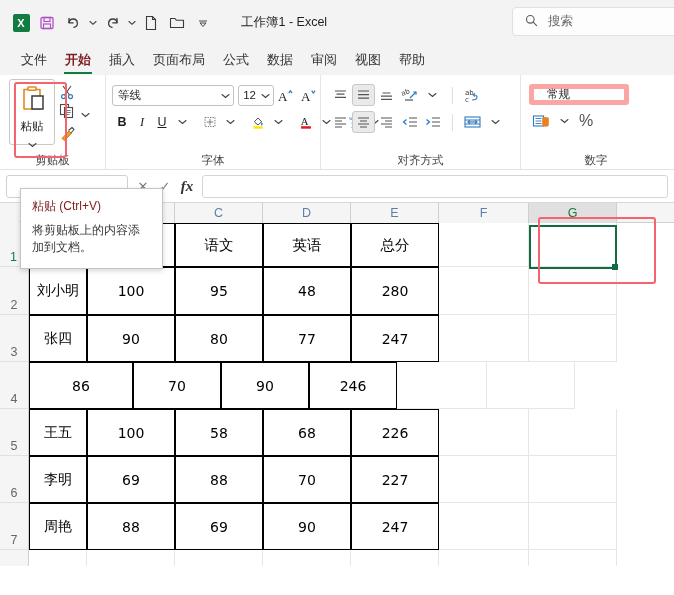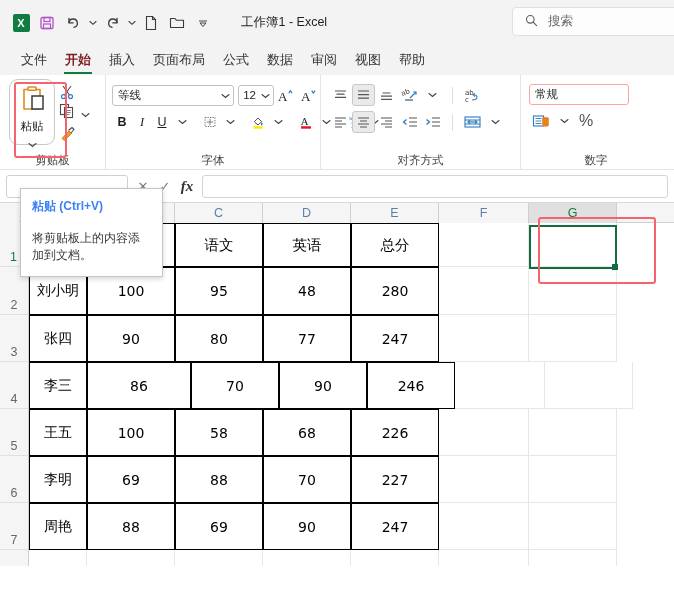--- a/index.html
+++ b/index.html
@@ -114,21 +114,21 @@
   }
 
   
   .g-clip { width: 106px; }
   .paste-btn {
     width: 46px;
     margin-left: 9px;
     display: flex; flex-direction: column; align-items: center;
     padding-top: 4px;
     border: 1px solid #c8c8c8;
-    border-radius: 9px;
+    border-radius: 3px;
     background: #fff;
     height: 66px;
   }
   .paste-label { font-size: 11.5px; color: #222; margin-top: 1px; }
   .paste-caret { margin-top: 0px; }
   .clip-small {
     display: flex; flex-direction: column;
     margin-left: 4px; padding-top: 2px;
   }
   .clip-row { height: 21px; display: flex; align-items: center; }
@@ -169,24 +169,24 @@
     width: 23px; height: 22px;
     display: flex; align-items: center; justify-content: center;
   }
   .abtn.sel { border: 1px solid #c8c8c8; border-radius: 3px; background: #eaeaea; }
 
   
   .g-num { width: 150px; border-right: none; }
   .num-row1 { padding: 5px 0 0 8px; }
   .num-fmt-box {
     width: 100px; height: 21px;
-    border: 1px solid #fca5a5; border-radius: 3px;
+    border: 5px solid #fca5a5; border-radius: 3px;
     background: #fff;
     display: flex; align-items: center;
-    padding-left: 5px;
+    padding-left: 13px;
     font-size: 11.5px; color: #1f1f1f;
   }
   .num-row2 { display: flex; align-items: center; padding: 5px 0 0 8px; }
 
   
   .hl-paste {
     position: absolute;
     left: 14px; top: 82px;
     width: 53px; height: 76px;
     border: 2.5px solid #f4636e;
@@ -321,22 +321,22 @@
     position: absolute;
     left: 20px; top: 188px;
     width: 143px;
     background: #fff;
     border: 1px solid #c4c4c4;
     box-shadow: 0 2px 5px rgba(0,0,0,0.16);
     padding: 9px 11px 11px 11px;
     z-index: 60;
   }
   .tt-title {
-    font-size: 12px; font-weight: bold; color: #3b82f6;
-    margin-bottom: 15px;
+    font-size: 12px; font-weight: normal; color: #7f1d1d;
+    margin-bottom: 7px;
   }
   .tt-body {
     font-size: 12px; color: #383838; line-height: 1.45;
   }
 </style>
 </head>
 <body>
 
 <div class="titlebar">
   <div class="tb-icon">
@@ -742,21 +742,20 @@
         <div class="tcell" style="width:58px;height:47px">张四</div>
         <div class="tcell" style="width:88px;height:47px">90</div>
         <div class="tcell" style="width:88px;height:47px">80</div>
         <div class="tcell" style="width:88px;height:47px">77</div>
         <div class="tcell" style="width:88px;height:47px">247</div>
         <div class="gcell" style="width:90px;height:47px"></div>
         <div class="gcell" style="width:88px;height:47px"></div>
       </div>
 
       <div class="gridrow">
-        <div class="tcell" style="width:58px;height:47px">李三</div>
         <div class="tcell" style="width:104px;height:47px">86</div>
         <div class="tcell" style="width:88px;height:47px">70</div>
         <div class="tcell" style="width:88px;height:47px">90</div>
         <div class="tcell" style="width:88px;height:47px">246</div>
         <div class="gcell" style="width:90px;height:47px"></div>
         <div class="gcell" style="width:88px;height:47px"></div>
       </div>
 
       <div class="gridrow">
         <div class="tcell" style="width:58px;height:47px">王五</div>

